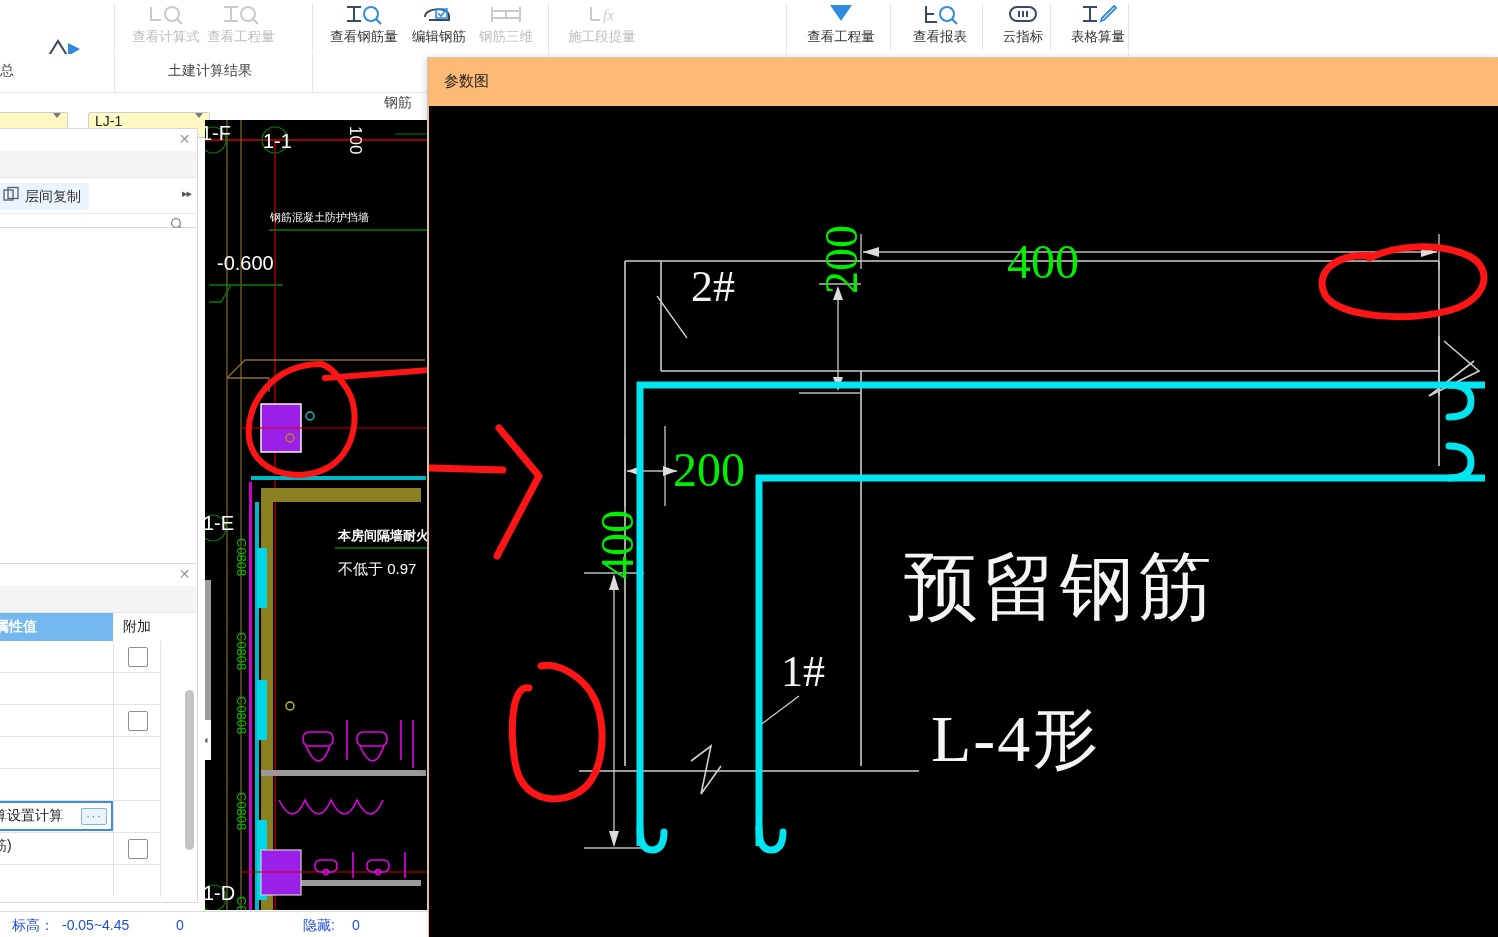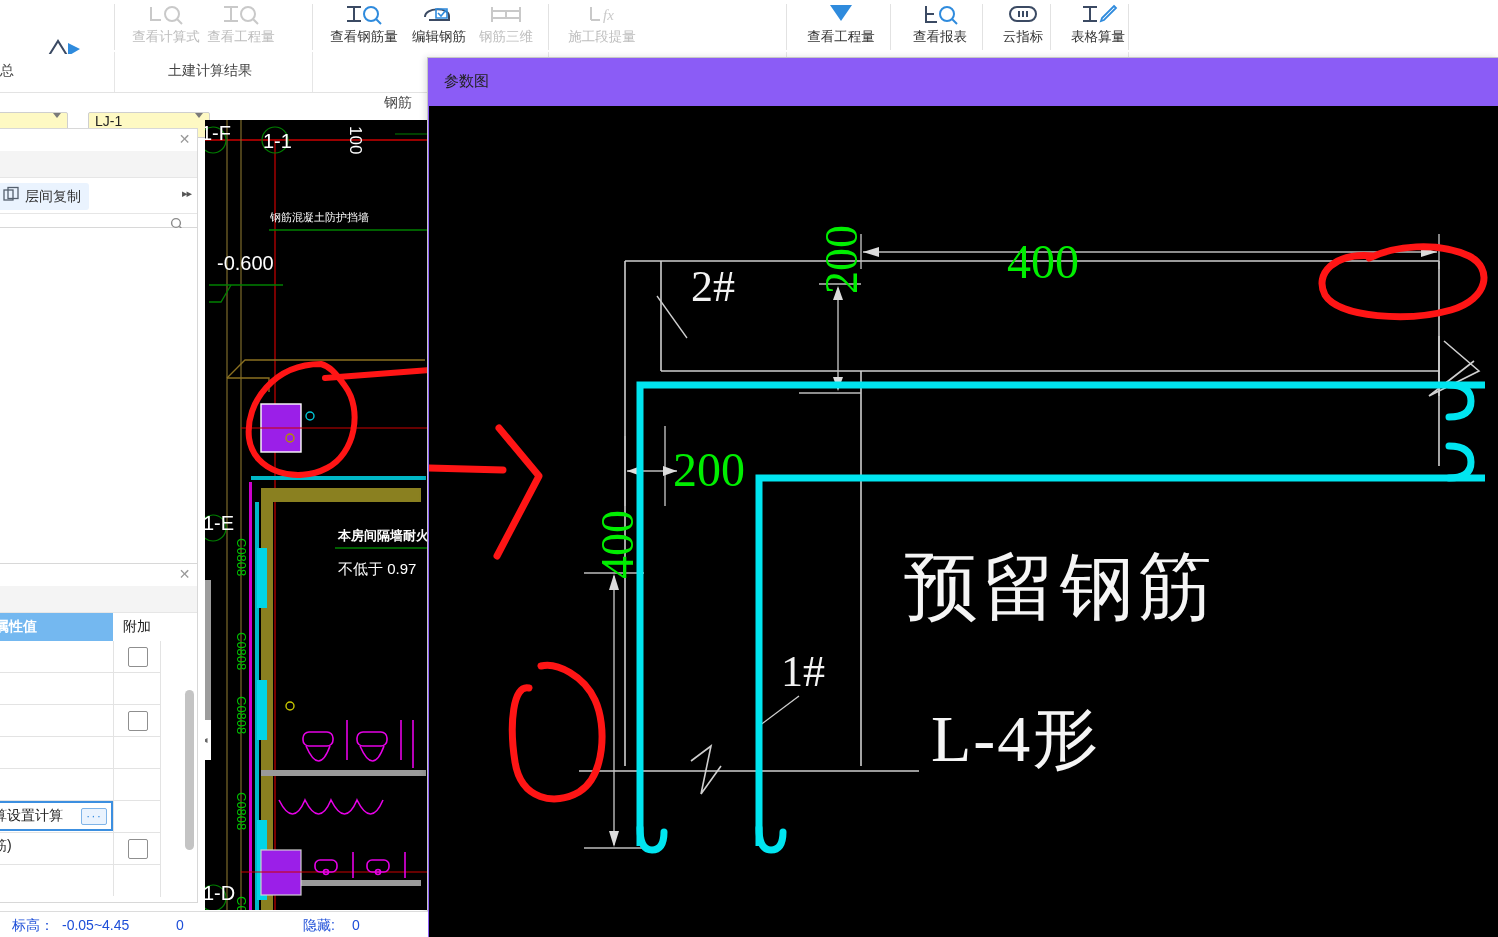--- a/index.html
+++ b/index.html
@@ -51,21 +51,21 @@
   .ellbtn{width:26px;height:17px;border:1px solid #7fb4e8;border-radius:2px;background:#eaf3fe;
     color:#3c8fe0;font-size:13px;line-height:14px;text-align:center;letter-spacing:1px;box-sizing:border-box;}
   .vscroll{position:absolute;width:9px;background:#c4c4c4;border-radius:5px;}
 
   
   #cad{position:absolute;left:205px;top:120px;width:225px;height:790px;background:#000;overflow:hidden;}
   #cadClip{position:absolute;left:0;top:0;width:225px;height:790px;}
   .cadtxt{position:absolute;font-family:"Liberation Sans",sans-serif;white-space:nowrap;}
 
   
-  #dlg{position:absolute;left:427px;top:57px;width:1071px;height:880px;background:#8b5cf6;
+  #dlg{position:absolute;left:427px;top:57px;width:1071px;height:880px;background:#fdba74;
     border:1px solid #c6c6c6;border-bottom:none;border-right:none;box-sizing:border-box;
     box-shadow:-2px 0 6px rgba(0,0,0,.12);}
   #dlgTitle{position:absolute;left:16px;top:14px;font-size:15px;color:#222;}
   #dlgCanvas{position:absolute;left:1px;top:48px;width:1070px;height:831px;background:#000;overflow:hidden;}
 
   
   #status{position:absolute;left:0;top:911px;width:428px;height:26px;background:#fff;
     border-top:1px solid #dcdcdc;box-sizing:border-box;}
   .st{position:absolute;top:5px;font-size:14px;color:#1d4ed8;white-space:nowrap;}
 </style>

